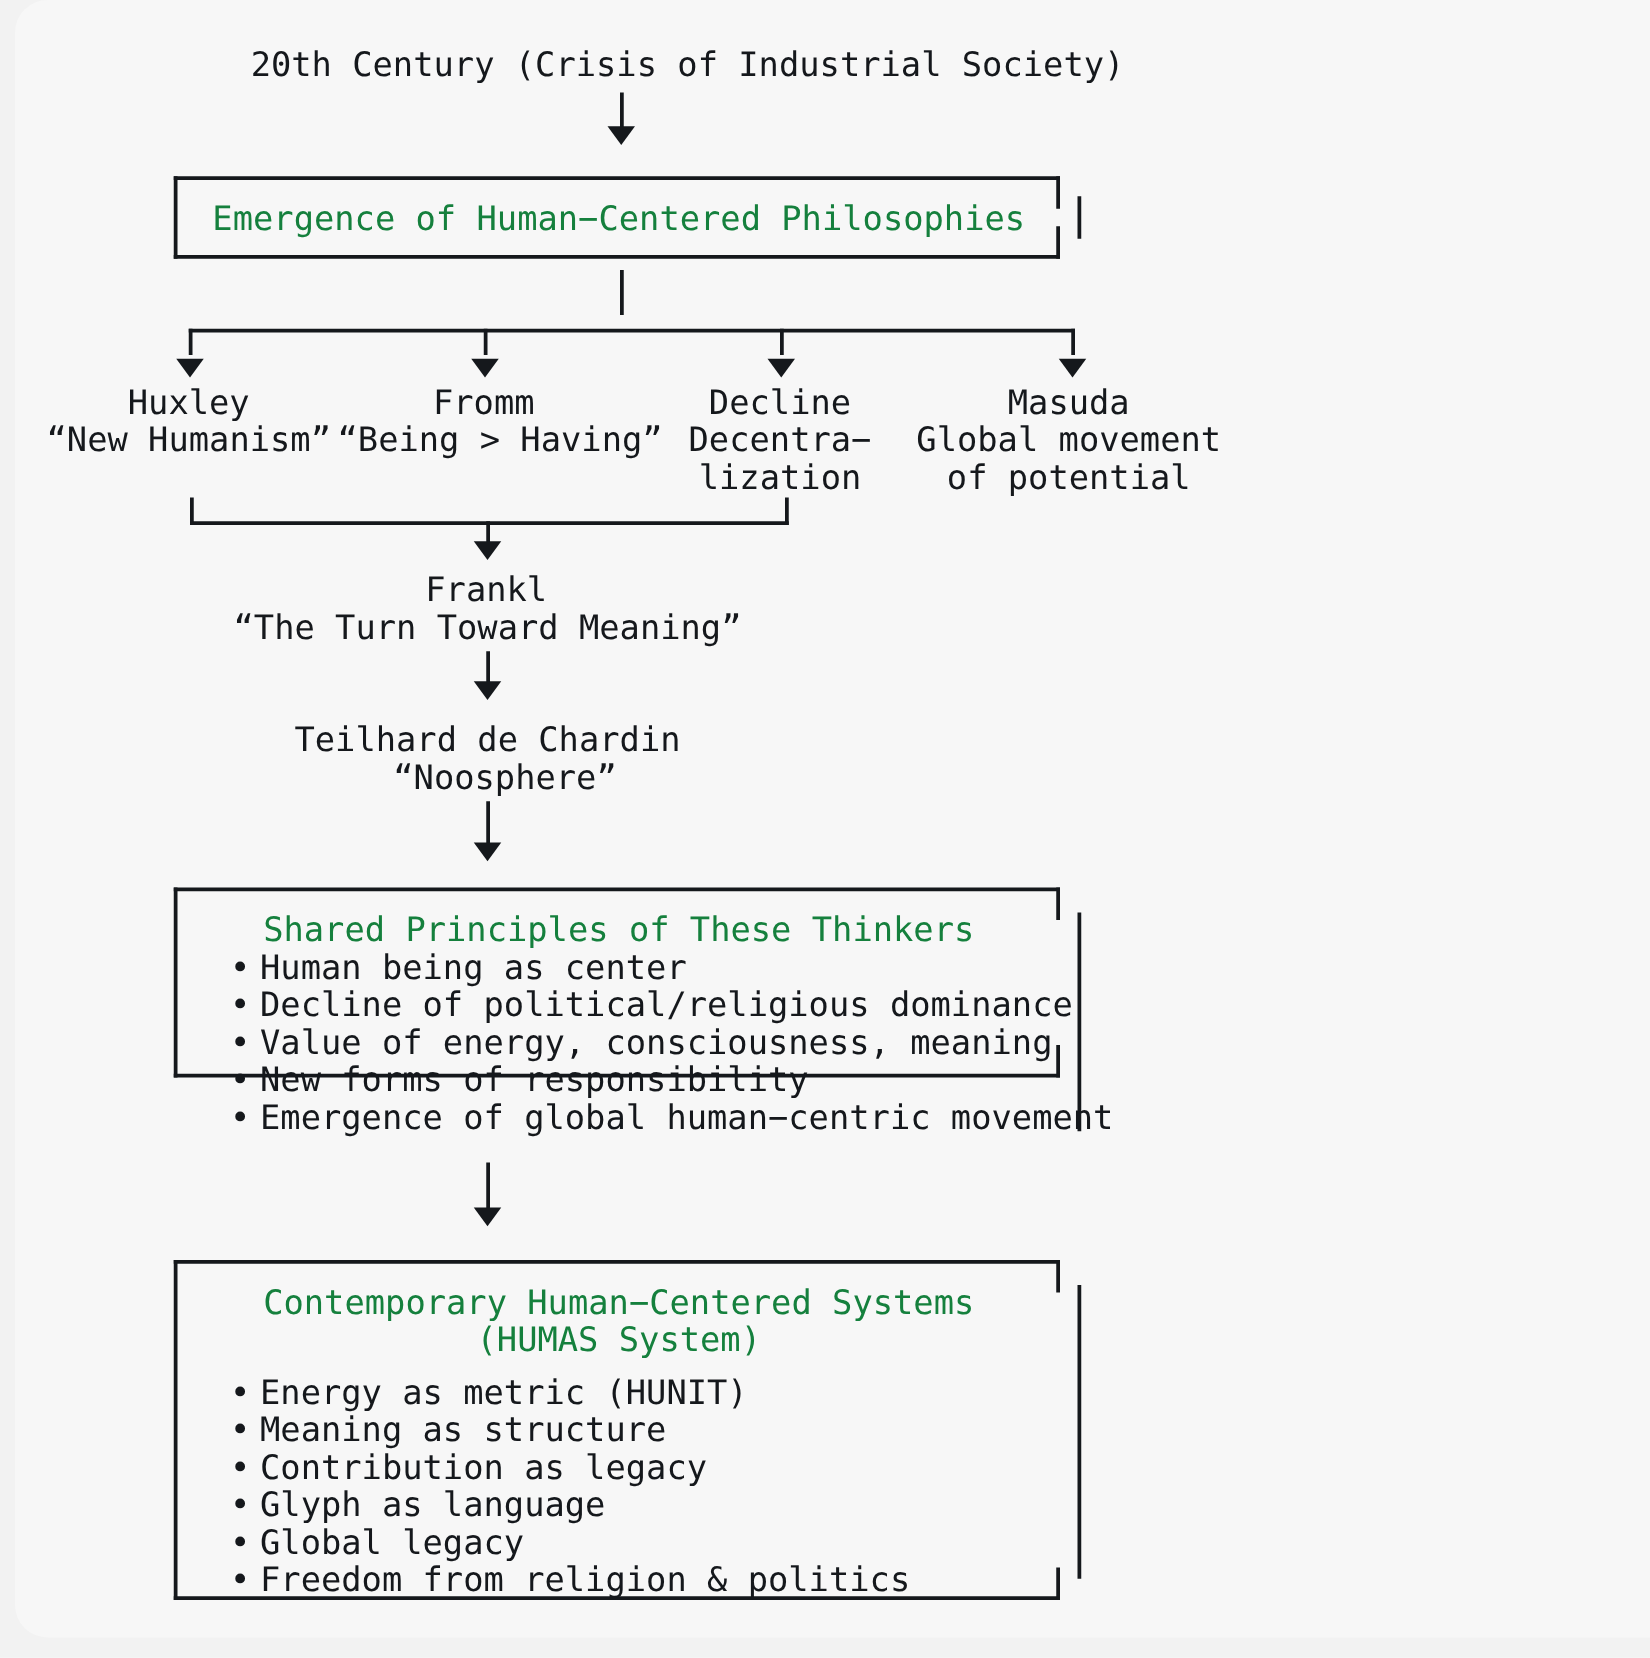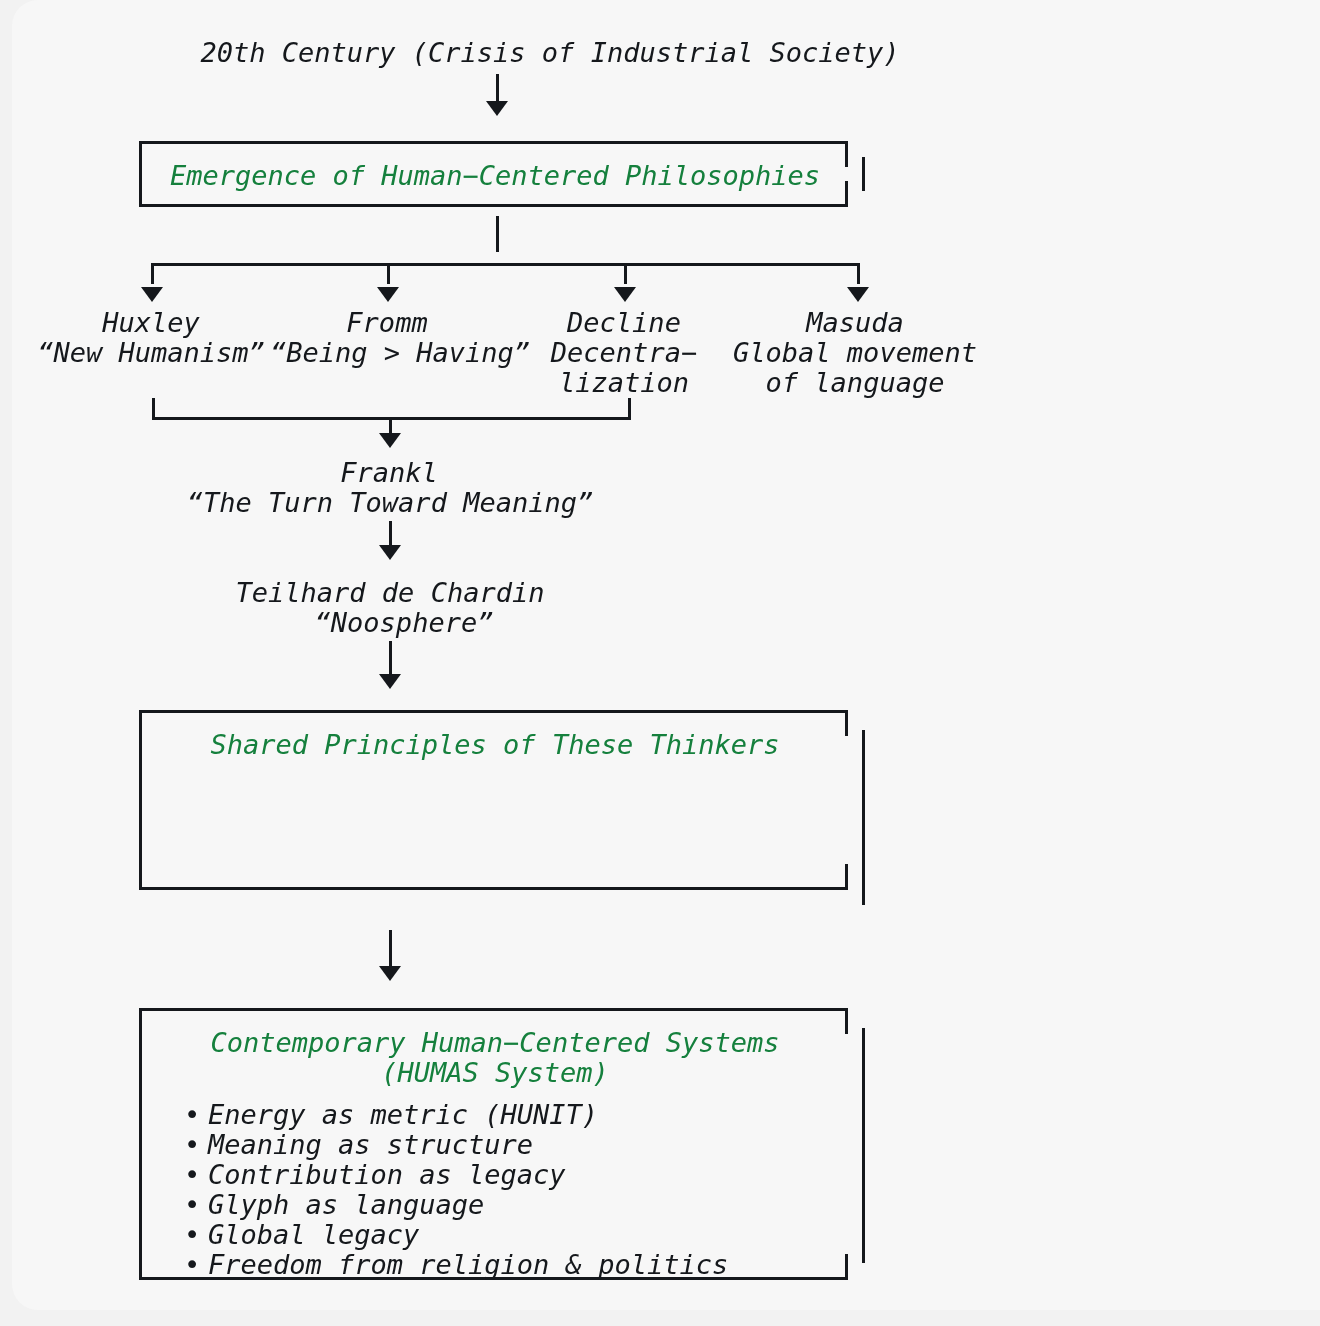--- a/index.html
+++ b/index.html
@@ -26,21 +26,20 @@
     border-radius: 26px;
   }
 
   
   #canvas {
     position: absolute;
     left: 0;
     top: 0;
     width: 1320px;
     height: 1326px;
-    font-style: italic;
   }
 
   .txt {
     position: absolute;
     color: #15181c;
     font-size: 27px;
     line-height: 30px;
     white-space: pre;
     letter-spacing: 0px;
   }
@@ -157,44 +156,51 @@
 
   <div class="txt ctr" style="left:258px; top:308px; width:258px;">Fromm</div>
   <div class="txt ctr" style="left:270px; top:338px; width:258px;">“Being &gt; Having”</div>
 
   <div class="txt ctr" style="left:495px; top:308px; width:258px;">Decline</div>
   <div class="txt ctr" style="left:495px; top:338px; width:258px;">Decentra−</div>
   <div class="txt ctr" style="left:495px; top:368px; width:258px;">lization</div>
 
   <div class="txt ctr" style="left:726px; top:308px; width:258px;">Masuda</div>
   <div class="txt ctr" style="left:726px; top:338px; width:258px;">Global movement</div>
-  <div class="txt ctr" style="left:726px; top:368px; width:258px;">of language</div>
+  <div class="txt ctr" style="left:726px; top:368px; width:258px;">of potential</div>
 
   <div class="vline" style="left:152px; top:398px; height:22px;"></div>
   <div class="vline" style="left:628px; top:398px; height:22px;"></div>
   <div class="hline" style="left:152px; top:417px; width:479px;"></div>
   <div class="vline" style="left:389px; top:417px; height:19px;"></div>
   <div class="arrow" style="left:379px; top:433px;"></div>
 
   <div class="txt ctr" style="left:260px; top:458px; width:258px;">Frankl</div>
   <div class="txt ctr" style="left:111px; top:488px; width:558px;">“The Turn Toward Meaning”</div>
 
   <div class="vline" style="left:389px; top:521px; height:25px;"></div>
   <div class="arrow" style="left:379px; top:545px;"></div>
 
   <div class="txt ctr" style="left:132px; top:578px; width:516px;">Teilhard de Chardin</div>
   <div class="txt ctr" style="left:146px; top:608px; width:516px;">“Noosphere”</div>
 
   <div class="vline" style="left:389px; top:641px; height:35px;"></div>
   <div class="arrow" style="left:379px; top:674px;"></div>
 
-  <div class="box" style="left:139px; top:710px; width:709px; height:180px;">
+  <div class="box" style="left:139px; top:710px; width:709px; height:152px;">
     <div class="stub-t"></div>
     <div class="stub-b"></div>
     <div class="boxtitle" style="top:17px;">Shared Principles of These Thinkers</div>
+    <div class="bullets" style="top:47px;">
+      <div class="bullet">Human being as center</div>
+      <div class="bullet">Decline of political/religious dominance</div>
+      <div class="bullet">Value of energy, consciousness, meaning</div>
+      <div class="bullet">New forms of responsibility</div>
+      <div class="bullet">Emergence of global human−centric movement</div>
+    </div>
   </div>
   <div class="detached" style="left:862px; top:730px; height:175px;"></div>
 
   <div class="vline" style="left:389px; top:930px; height:38px;"></div>
   <div class="arrow" style="left:379px; top:966px;"></div>
 
   <div class="box" style="left:139px; top:1008px; width:709px; height:272px;">
     <div class="stub-t"></div>
     <div class="stub-b"></div>
     <div class="boxtitle" style="top:17px;">Contemporary Human−Centered Systems</div>

